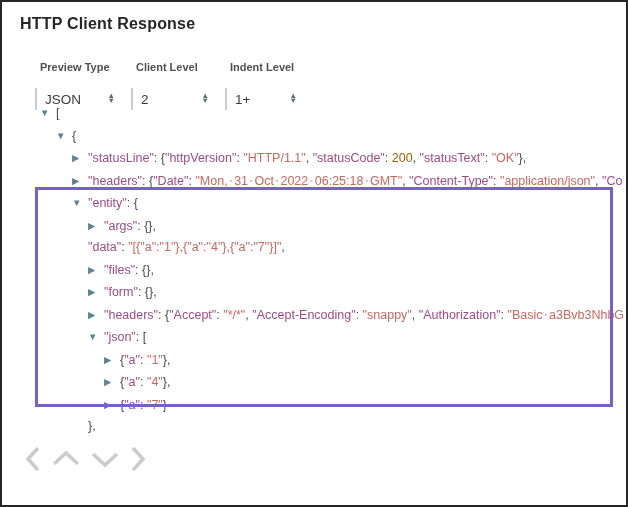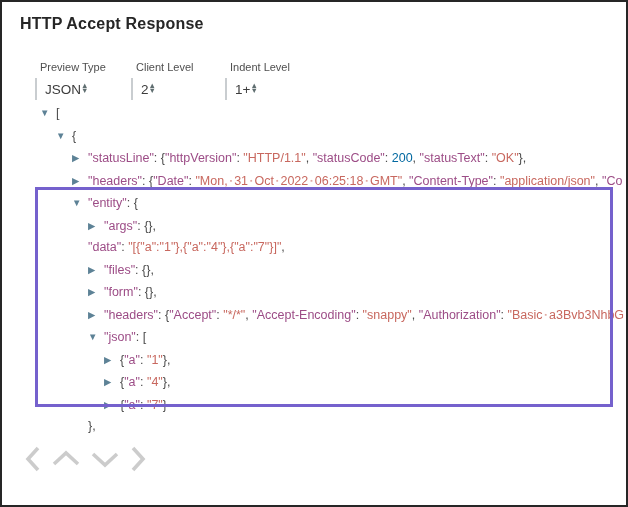--- a/index.html
+++ b/index.html
@@ -8,59 +8,59 @@
     position:relative;width:628px;height:507px;
     border:2px solid #262626;background:#fff;overflow:hidden;
     font-family:"Liberation Sans",sans-serif;
   }
   .page-title{
     position:absolute;left:18px;top:13px;
     font-size:16px;font-weight:700;color:#262626;letter-spacing:.2px;
   }
   .controls{position:absolute;left:33px;top:59px;display:flex;gap:12px;}
   .control{display:flex;flex-direction:column;}
-  .control-label{font-size:11px;font-weight:400;color:#4f4f4f;margin-bottom:5px;padding-left:5px;}
+  .control-label{font-size:11px;font-weight:700;color:#4f4f4f;margin-bottom:15px;padding-left:5px;}
   .select-box{
-    display:flex;align-items:center;
+    display:flex;align-items:center;justify-content:space-between;
     border-left:2px solid #c9cdd0;height:22px;padding:0 4px 0 8px;
   }
   .select-box.w1{width:84px;}
   .select-box.w2{width:82px;}
   .select-box.w3{width:76px;}
   .select-value{font-size:13.5px;color:#3c3c3c;}
   .spinner{display:flex;flex-direction:column;align-items:center;line-height:.62;color:#5f6e70;font-size:7.5px;cursor:pointer;}
   .tree{
     position:absolute;left:0;top:100px;width:626px;
     font-size:12.5px;line-height:21.5px;color:#4c4c4c;
     white-space:nowrap;overflow:hidden;
   }
   .tree-row{white-space:nowrap;overflow:hidden;width:626px;}
   .expander{
     display:inline-block;width:16px;font-size:9.5px;color:#5d8296;
     vertical-align:1px;cursor:pointer;
   }
   .tok-key{color:#9c4c86;}
   .tok-str{color:#c8685f;}
-  .tok-num{color:#0369a1;}
+  .tok-num{color:#a16207;}
   .tok-punct{color:#4c4c4c;}
   .tok-dot{color:#e0a9a2;font-size:7px;vertical-align:2px;padding:0 2px;}
   .highlight-rect{
     position:absolute;left:33px;top:185px;width:578px;height:220px;
     border:3px solid #7561cd;pointer-events:none;z-index:5;
   }
   .nav{position:absolute;left:22px;top:443px;display:flex;align-items:center;gap:9px;}
   .nav-btn{display:inline-flex;align-items:center;justify-content:center;cursor:pointer;}
   .nav-btn svg{stroke:#cccccc;stroke-width:3.6;fill:none;stroke-linecap:butt;stroke-linejoin:miter;}
 </style>
 </head>
 <body>
 
 <div id="frame">
 
-  <div class="page-title">HTTP Accept Response</div>
+  <div class="page-title">HTTP Client Response</div>
 
   <div class="controls">
     <div class="control">
       <div class="control-label">Preview Type</div>
       <div class="select-box w1">
         <span class="select-value">JSON</span>
         <span class="spinner">
             <span>▲</span>
             <span>▼</span>
           </span>

